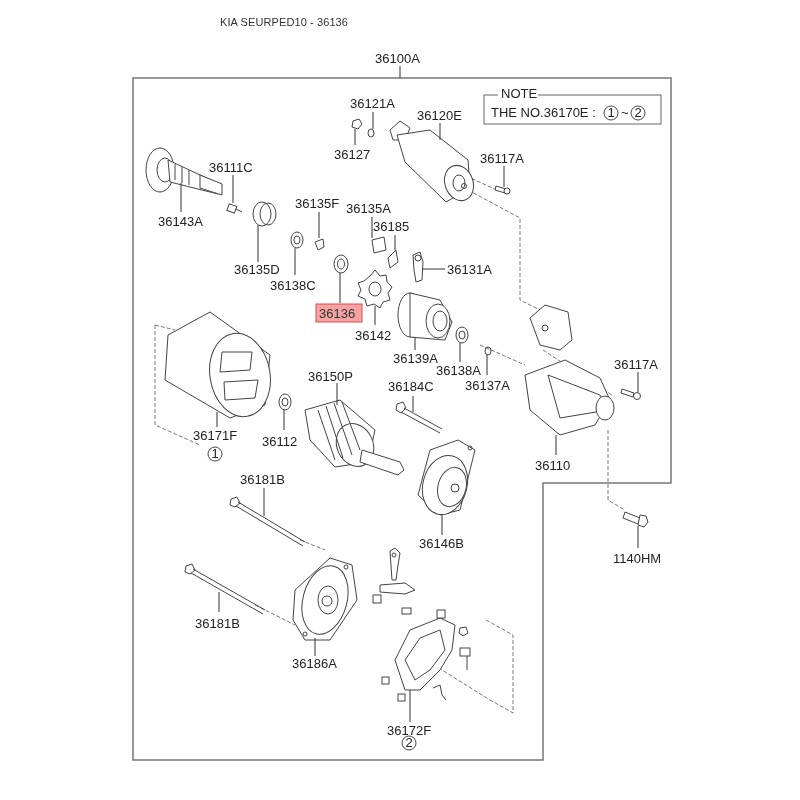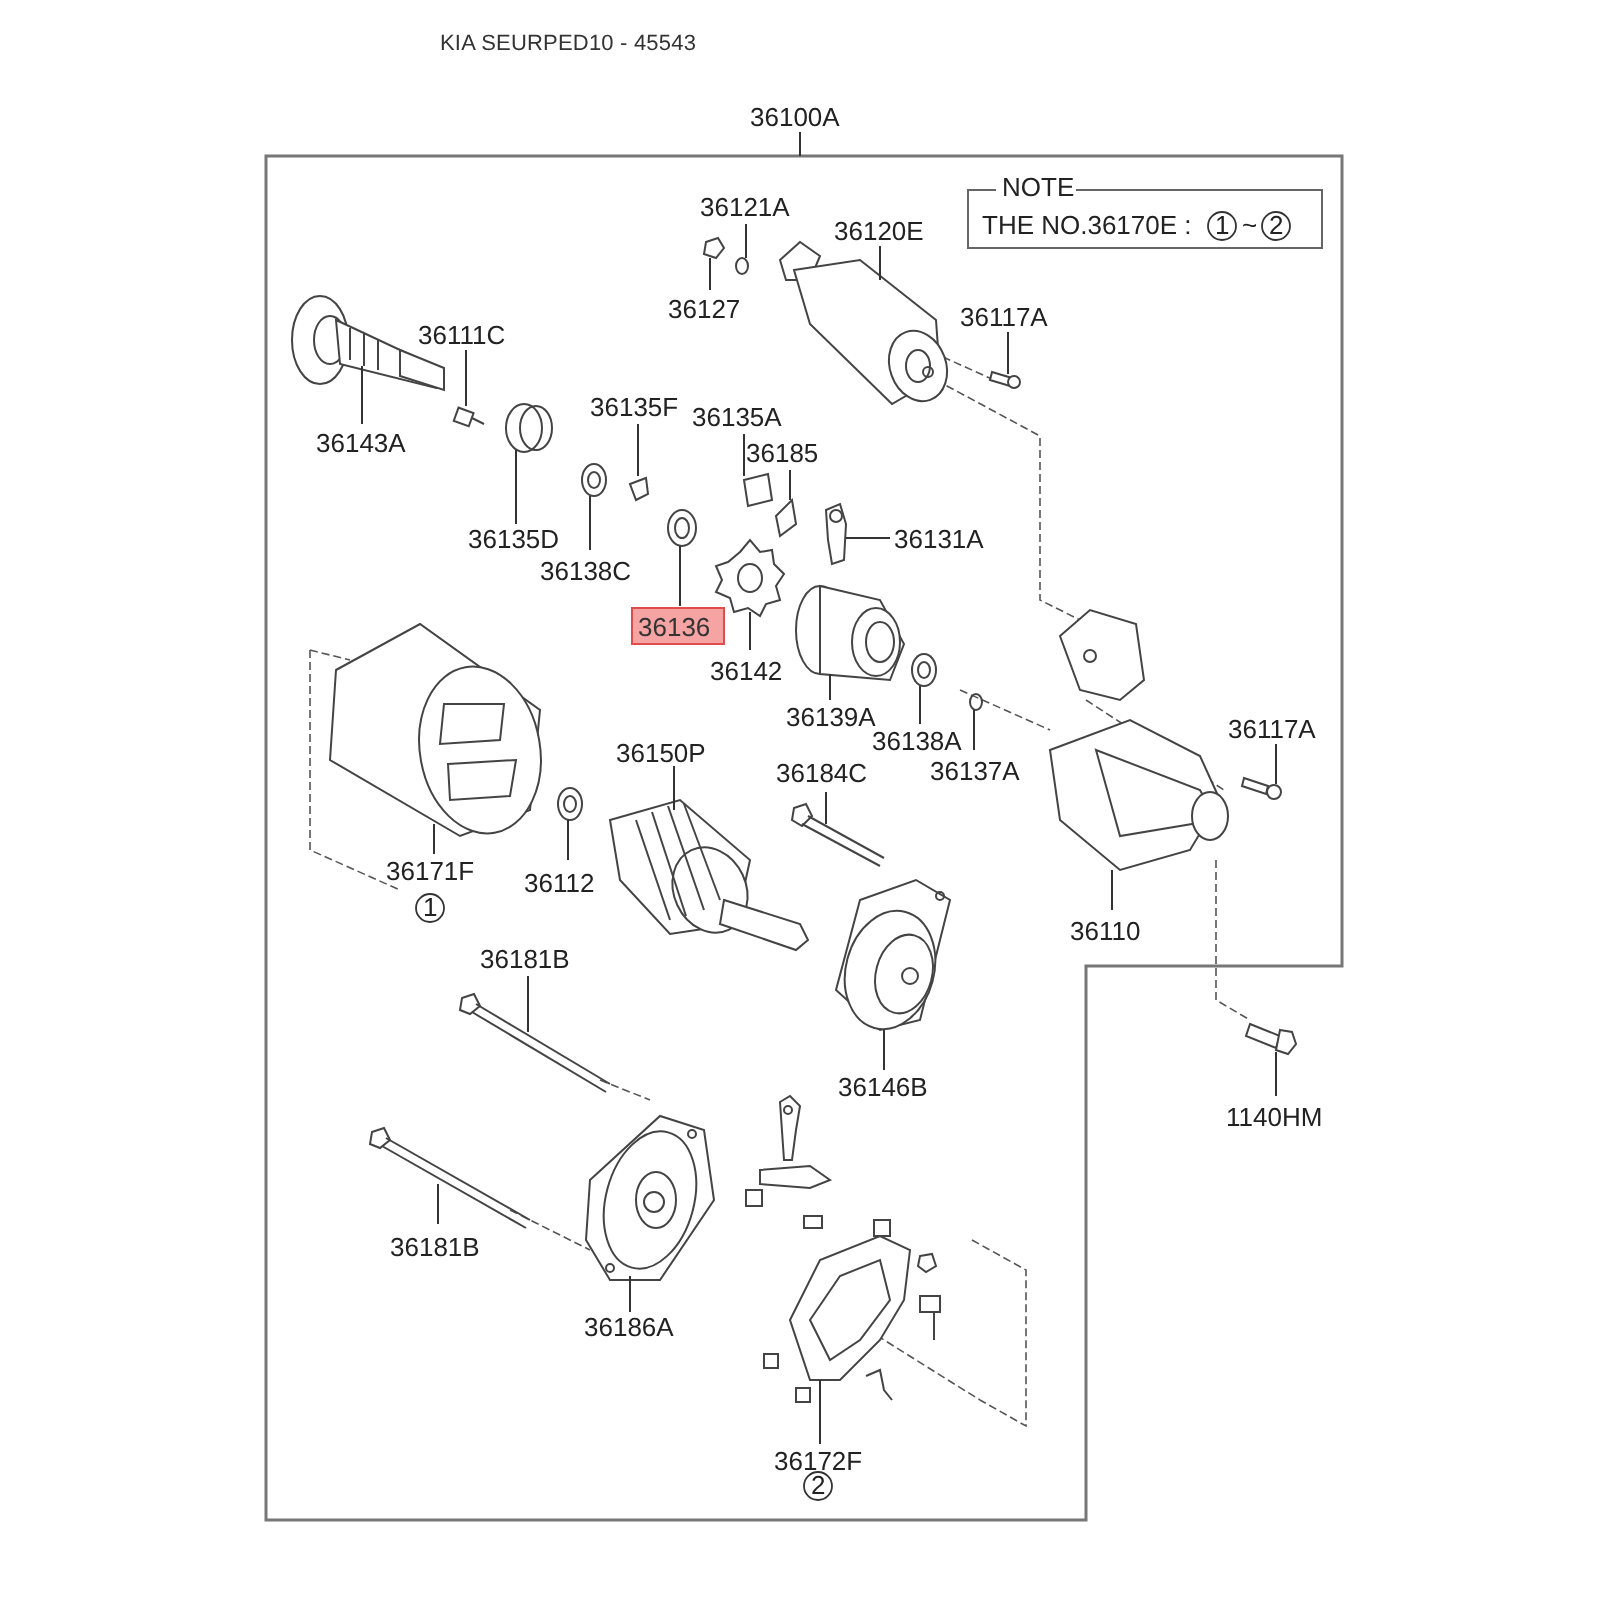--- a/index.html
+++ b/index.html
@@ -12,21 +12,21 @@
   .partf{fill:none;stroke:#444;stroke-width:1;}
   .leader{stroke:#333;stroke-width:1;fill:none;}
   .dash{stroke:#555;stroke-width:0.8;stroke-dasharray:4 2;fill:none;}
   .frame{stroke:#777;stroke-width:1.5;fill:none;}
   .note{stroke:#666;stroke-width:1;fill:#fff;}
   .circ{fill:#fff;stroke:#333;stroke-width:0.9;}
 </style>
 </head>
 <body>
 
-<div id="title">KIA SEURPED10 - 45543</div>
+<div id="title">KIA SEURPED10 - 36136</div>
 
 <svg id="diagram" width="800" height="800" viewBox="0 0 800 800">
 
   <g>
     <path class="frame" d="M133 78 L671 78 L671 483 L543 483 L543 760 L133 760 Z"></path>
     <line class="leader" x1="400" y1="66" x2="400" y2="78"></line>
   </g>
   <text class="lbl" x="375" y="63" font-size="14">36100A</text>
 
   <g>

